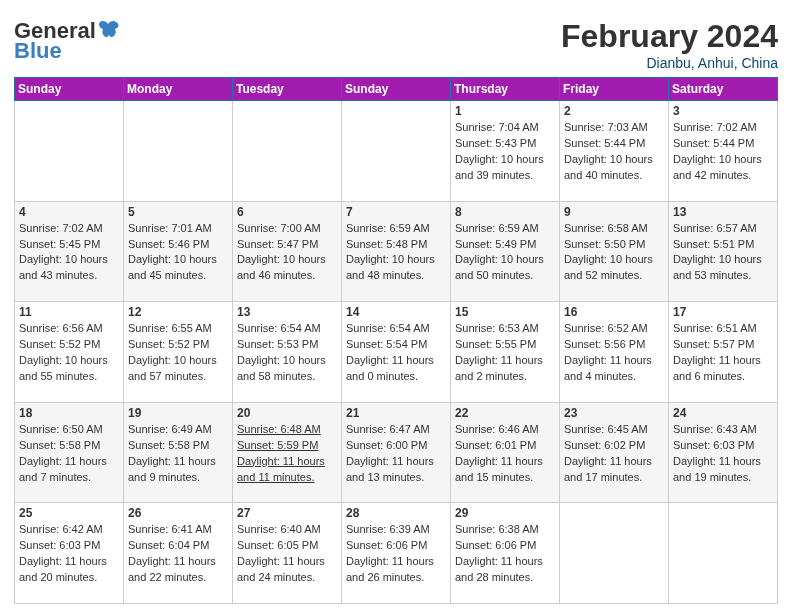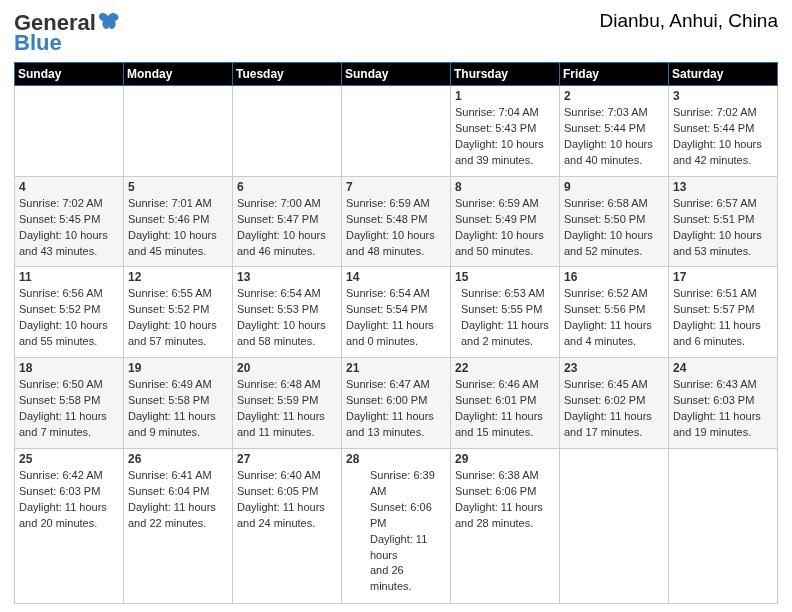--- a/index.html
+++ b/index.html
@@ -6,21 +6,21 @@
     body {
       font-family: Arial, sans-serif;
       background: #fff;
       width: 792px;
       height: 612px;
       overflow: hidden;
     }
     .page {
       width: 792px;
       height: 612px;
-      padding: 10px 14px 8px 14px;
+      padding: 18px 14px 8px 14px;
       display: flex;
       flex-direction: column;
     }
     .header {
       display: flex;
       justify-content: space-between;
       align-items: flex-start;
       margin-bottom: 6px;
     }
     .logo {
@@ -30,31 +30,31 @@
     }
     .title-block {
       text-align: right;
     }
     .month-year {
       font-size: 32px;
       font-weight: bold;
       color: #333;
     }
     .location {
-      font-size: 19px;
-      color: #000000;
+      font-size: 14px;
+      color: #0c4a6e;
     }
     .calendar {
       flex: 1;
       border-collapse: collapse;
       width: 100%;
       table-layout: fixed;
     }
     .calendar th {
-      background: #000000;
+      background: #a21caf;
       color: #fff;
       font-size: 12px;
       font-weight: bold;
       padding: 4px 3px;
       text-align: left;
       border: 1px solid #2a6ca8;
     }
     .calendar td {
       border: 1px solid #ccc;
       vertical-align: top;
@@ -92,20 +92,21 @@
       <div style="display:flex;align-items:center;">
         <span style="font-size:22px;font-weight:bold;color:#333;">General</span>
 
         <svg width="22" height="18" viewBox="0 0 22 18" style="margin-left:2px;margin-top:-4px;">
           <path d="M18 2 C16 0, 12 1, 10 4 C8 1, 4 0, 2 2 C0 4, 1 8, 5 9 C4 11, 4 14, 6 16 C8 18, 11 17, 11 14 C11 17, 14 18, 16 16 C18 14, 18 11, 17 9 C21 8, 22 4, 18 2Z" fill="#3a7fc1"></path>
         </svg>
       </div>
       <span style="font-size:22px;font-weight:bold;color:#3a7fc1;margin-top:-6px;text-align:right;">Blue</span>
     </div>
     <div class="title-block">
+      <div class="month-year">February 2024</div>
       <div class="location">Dianbu, Anhui, China</div>
     </div>
   </div>
 
   <table class="calendar">
     <thead>
       <tr>
         <th>Sunday</th>
         <th>Monday</th>
         <th>Tuesday</th>
@@ -218,21 +219,21 @@
           </td>
           <td>
             <span class="day-num">14</span>
             <div class="day-info" style="white-space: pre-line;">Sunrise: 6:54 AM
 Sunset: 5:54 PM
 Daylight: 11 hours
 and 0 minutes.</div>
           </td>
           <td>
             <span class="day-num">15</span>
-            <div class="day-info" style="white-space: pre-line; margin-left: 6px;">Sunrise: 6:53 AM
+            <div class="day-info" style="white-space: pre-line;">Sunrise: 6:53 AM
 Sunset: 5:55 PM
 Daylight: 11 hours
 and 2 minutes.</div>
           </td>
           <td>
             <span class="day-num">16</span>
             <div class="day-info" style="white-space: pre-line;">Sunrise: 6:52 AM
 Sunset: 5:56 PM
 Daylight: 11 hours
 and 4 minutes.</div>
@@ -255,21 +256,21 @@
           </td>
           <td>
             <span class="day-num">19</span>
             <div class="day-info" style="white-space: pre-line;">Sunrise: 6:49 AM
 Sunset: 5:58 PM
 Daylight: 11 hours
 and 9 minutes.</div>
           </td>
           <td>
             <span class="day-num">20</span>
-            <div class="day-info" style="white-space: pre-line;">Sunrise: 6:48 AM
+            <div class="day-info" style="white-space: pre-line; text-decoration: underline;">Sunrise: 6:48 AM
 Sunset: 5:59 PM
 Daylight: 11 hours
 and 11 minutes.</div>
           </td>
           <td>
             <span class="day-num">21</span>
             <div class="day-info" style="white-space: pre-line;">Sunrise: 6:47 AM
 Sunset: 6:00 PM
 Daylight: 11 hours
 and 13 minutes.</div>
@@ -313,21 +314,21 @@
           </td>
           <td>
             <span class="day-num">27</span>
             <div class="day-info" style="white-space: pre-line;">Sunrise: 6:40 AM
 Sunset: 6:05 PM
 Daylight: 11 hours
 and 24 minutes.</div>
           </td>
           <td>
             <span class="day-num">28</span>
-            <div class="day-info" style="white-space: pre-line; margin-left: 24px;">Sunrise: 6:39 AM
+            <div class="day-info" style="white-space: pre-line;">Sunrise: 6:39 AM
 Sunset: 6:06 PM
 Daylight: 11 hours
 and 26 minutes.</div>
           </td>
           <td>
             <span class="day-num">29</span>
             <div class="day-info" style="white-space: pre-line;">Sunrise: 6:38 AM
 Sunset: 6:06 PM
 Daylight: 11 hours
 and 28 minutes.</div>

